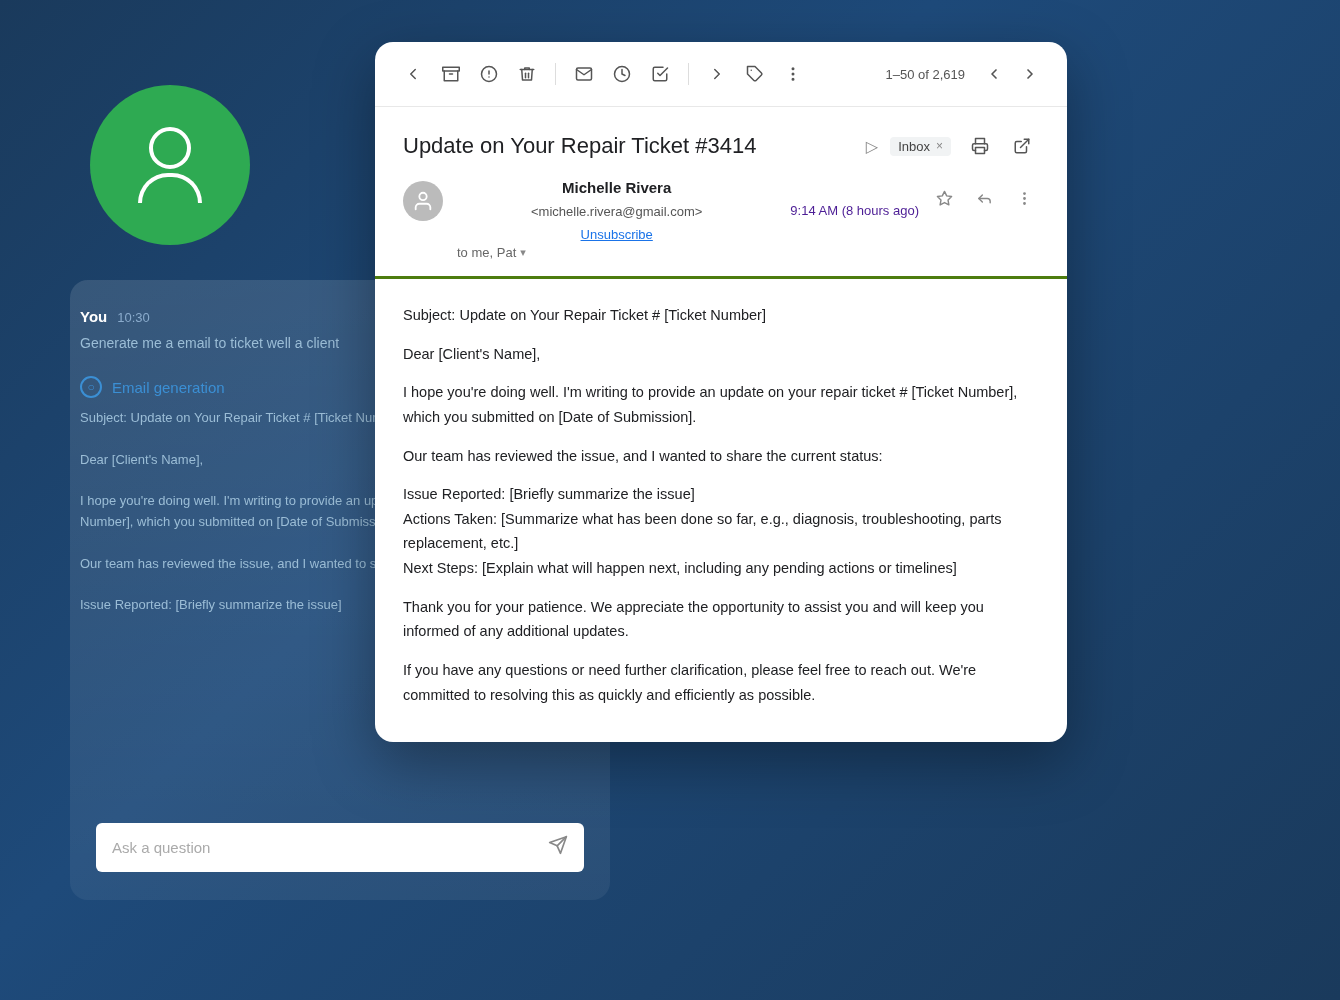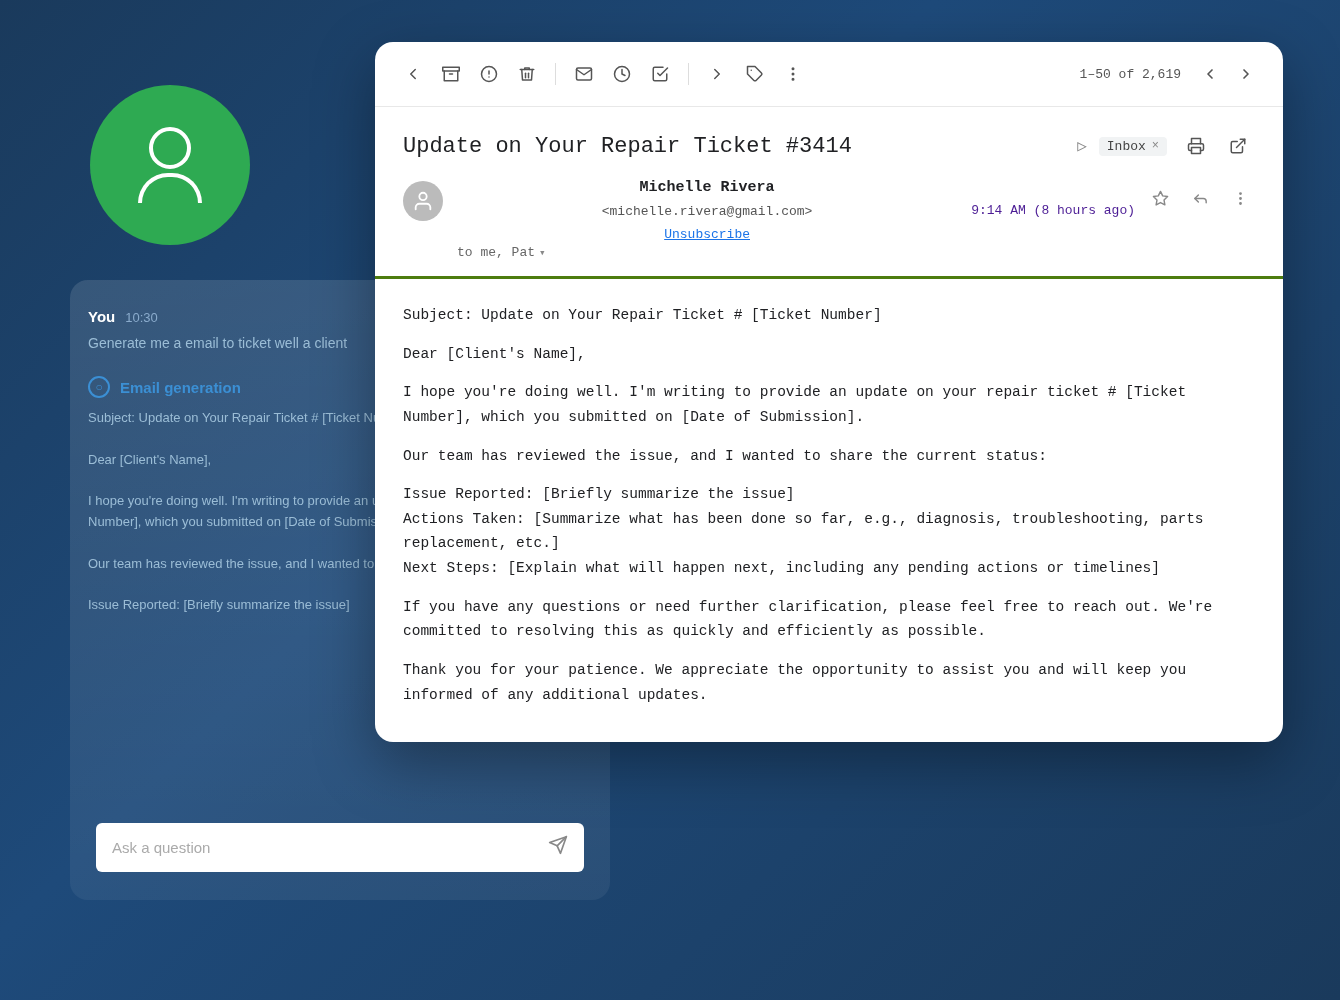--- a/index.html
+++ b/index.html
@@ -53,21 +53,21 @@
       position: absolute;
       top: 280px;
       left: 70px;
       width: 540px;
       height: 620px;
       background: linear-gradient(180deg, rgba(255,255,255,0.12) 0%, rgba(255,255,255,0.06) 100%);
       border-radius: 18px;
       overflow: hidden;
     }
     .chat-content {
-      padding: 28px 18px;
+      padding: 28px 10px;
       color: #c8d8ea;
     }
     .chat-you-row {
       display: flex;
       align-items: baseline;
       gap: 10px;
       margin-bottom: 8px;
     }
     .chat-you {
       color: #ffffff;
@@ -97,21 +97,21 @@
       border: 2px solid #3b8fd4;
       display: flex;
       align-items: center;
       justify-content: center;
       color: #3b8fd4;
       font-size: 12px;
       flex-shrink: 0;
     }
     .chat-bot-label {
       color: #3b8fd4;
-      font-weight: 700;
+      font-weight: 400;
       font-size: 15px;
     }
     .chat-body-text {
       color: #9bbdd6;
       font-size: 13px;
       line-height: 1.6;
     }
     .chat-input-bar {
       position: absolute;
       bottom: 28px;
@@ -132,27 +132,26 @@
     .send-icon {
       color: #888;
       font-size: 18px;
     }
 
     
     .email-panel {
       position: absolute;
       top: 42px;
       left: 375px;
-      width: 908px;
+      width: 692px;
       min-height: 700px;
       background: white;
       border-radius: 18px;
       box-shadow: 0 20px 60px rgba(0,0,0,0.35);
       overflow: hidden;
-      font-family: Liberation Mono, monospace;
     }
 
     
     .email-toolbar {
       display: flex;
       align-items: center;
       padding: 16px 22px;
       border-bottom: 1px solid #e8e8e8;
       gap: 6px;
     }
@@ -538,17 +537,17 @@
   <div class="email-body">
     <p>Subject: Update on Your Repair Ticket # [Ticket Number]</p>
     <p>Dear [Client's Name],</p>
     <p>I hope you're doing well. I'm writing to provide an update on your repair ticket # [Ticket Number], which you submitted on [Date of Submission].</p>
     <p>Our team has reviewed the issue, and I wanted to share the current status:</p>
     <p>
       <span>Issue Reported: [Briefly summarize the issue]</span><br>
       <span>Actions Taken: [Summarize what has been done so far, e.g., diagnosis, troubleshooting, parts replacement, etc.]</span><br>
       <span>Next Steps: [Explain what will happen next, including any pending actions or timelines]</span>
     </p>
+    <p>Thank you for your patience. We appreciate the opportunity to assist you and will keep you informed of any additional updates.</p>
     <p>If you have any questions or need further clarification, please feel free to reach out. We're committed to resolving this as quickly and efficiently as possible.</p>
-    <p>Thank you for your patience. We appreciate the opportunity to assist you and will keep you informed of any additional updates.</p>
   </div>
 
 </div>
 
 </body></html>

